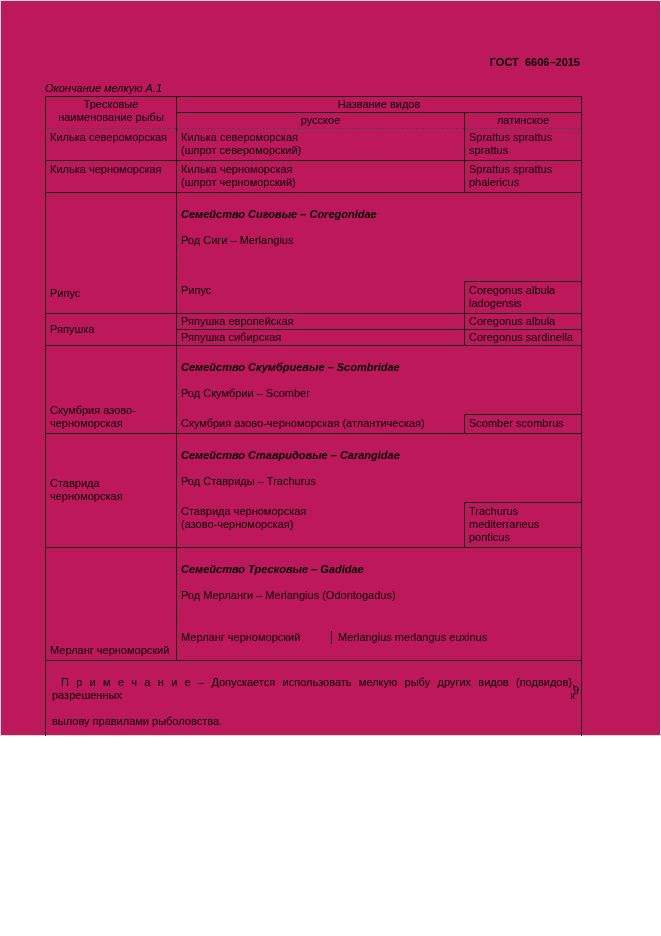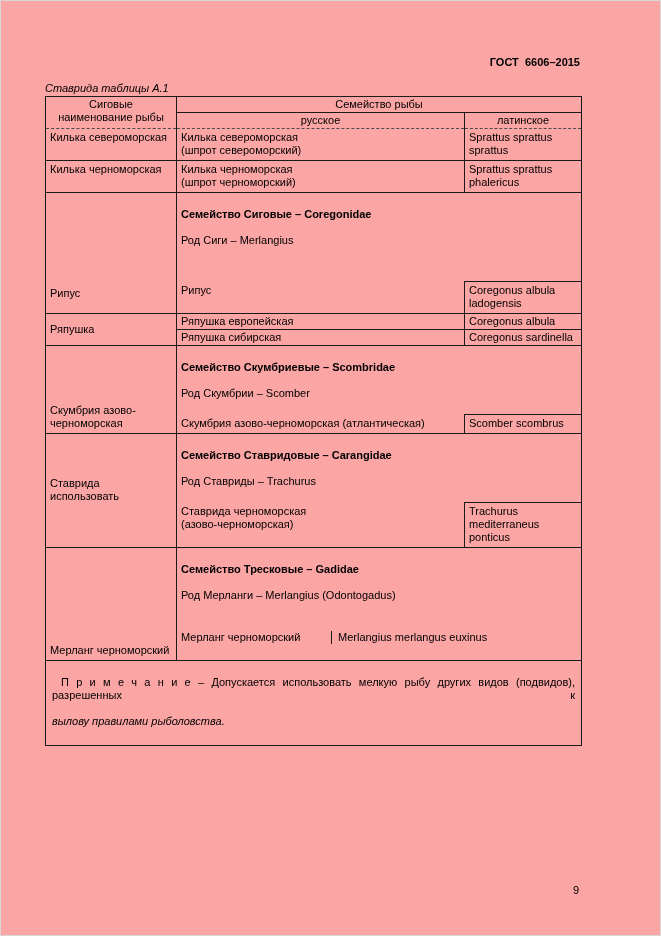--- a/index.html
+++ b/index.html
@@ -1,21 +1,21 @@
 <!DOCTYPE html>
 <html><head>
 <meta charset="utf-8">
 <style>
   * { box-sizing: border-box; }
   html, body { margin: 0; padding: 0; background: #ffffff; }
   .page {
     position: relative;
     width: 661px;
-    height: 936px;
-    background: #fca5a5;
+    height: 736px;
+    background: #be185d;
     font-family: "Liberation Sans", sans-serif;
     color: #000000;
     box-shadow: inset 0 0 0 1px #d8d8d8;
     overflow: hidden;
   }
   .doc-number {
     position: absolute;
     top: 56px;
     right: 81px;
     font-size: 11px;
@@ -48,62 +48,62 @@
     padding: 2px 4px 3px;
     vertical-align: top;
     white-space: pre-line;
     overflow: hidden;
   }
   tr.hdr td { text-align: center; padding: 1px 2px; }
   tr.hdr2 td { border-bottom: 1px dashed #4a4a4a; margin-top: 45px; }
   td.hdr-trade { border-bottom: 1px dashed #4a4a4a; }
   tr.first-body td { border-top-width: 0; margin-top: 16px; }
   td.fam { border-bottom-width: 0; padding-bottom: 1px; }
-  td.fam .b { font-weight: bold; }
+  td.fam .b { font-weight: bold; font-style: italic; }
   td.fam .spacer { height: 7px; }
   td.sp-ru { border-top-width: 0; }
   td.vb { vertical-align: bottom; }
   td.vm { vertical-align: middle; margin-left: 47px; }
   td.pb13 { padding-bottom: 13px; }
   tr.tight td { padding: 1px 4px 1px; }
   td.merl-row { border-top-width: 0; padding: 2px 0 3px; }
   .merl { display: flex; align-items: stretch; }
   .merl-ru { flex: 0 0 154px; padding-left: 4px; }
   .merl-la { flex: 1; border-left: 1px solid #1b1b1b; padding-left: 6px; }
   td.note-cell { padding: 2px 6px 4px; }
   .note1 { white-space: normal; text-align: justify; text-align-last: justify; text-indent: 9px; }
-  .note2 { white-space: normal; font-style: italic; }
+  .note2 { white-space: normal; }
   .pageno {
     position: absolute;
     right: 82px;
     bottom: 40px;
     font-size: 11px;
   }
 </style>
 </head>
 <body>
 
 <div class="page">
 
   <div class="doc-number">ГОСТ  6606–2015</div>
 
-  <div class="caption">Ставрида таблицы А.1</div>
+  <div class="caption">Окончание мелкую А.1</div>
 
   <table class="fish-table">
     <colgroup>
       <col class="c1">
         <col class="c2">
         <col class="c3">
     </colgroup>
 
     <tbody>
         <tr class="hdr">
-      <td rowspan="2" class="hdr-trade">Сиговые
+      <td rowspan="2" class="hdr-trade">Тресковые
 наименование рыбы</td>
-      <td colspan="2">Семейство рыбы</td>
+      <td colspan="2">Название видов</td>
     </tr>
     <tr class="hdr hdr2">
       <td>русское</td>
       <td>латинское</td>
     </tr>
 
     <tr class="first-body">
       <td>Килька североморская</td>
       <td>Килька североморская
 (шпрот североморский)</td>
@@ -151,21 +151,21 @@
         <div>Род Скумбрии – Scomber</div>
       </td>
     </tr>
     <tr>
       <td class="sp-ru">Скумбрия азово-черноморская (атлантическая)</td>
       <td>Scomber scombrus</td>
     </tr>
 
     <tr>
       <td rowspan="2" class="vm">Ставрида
-использовать</td>
+черноморская</td>
       <td colspan="2" class="fam">
         <div class="b">Семейство Ставридовые – Carangidae</div>
         <div>Род Ставриды – Trachurus</div>
       </td>
     </tr>
     <tr>
       <td class="sp-ru">Ставрида черноморская
 (азово-черноморская)</td>
       <td>Trachurus
 mediterraneus

